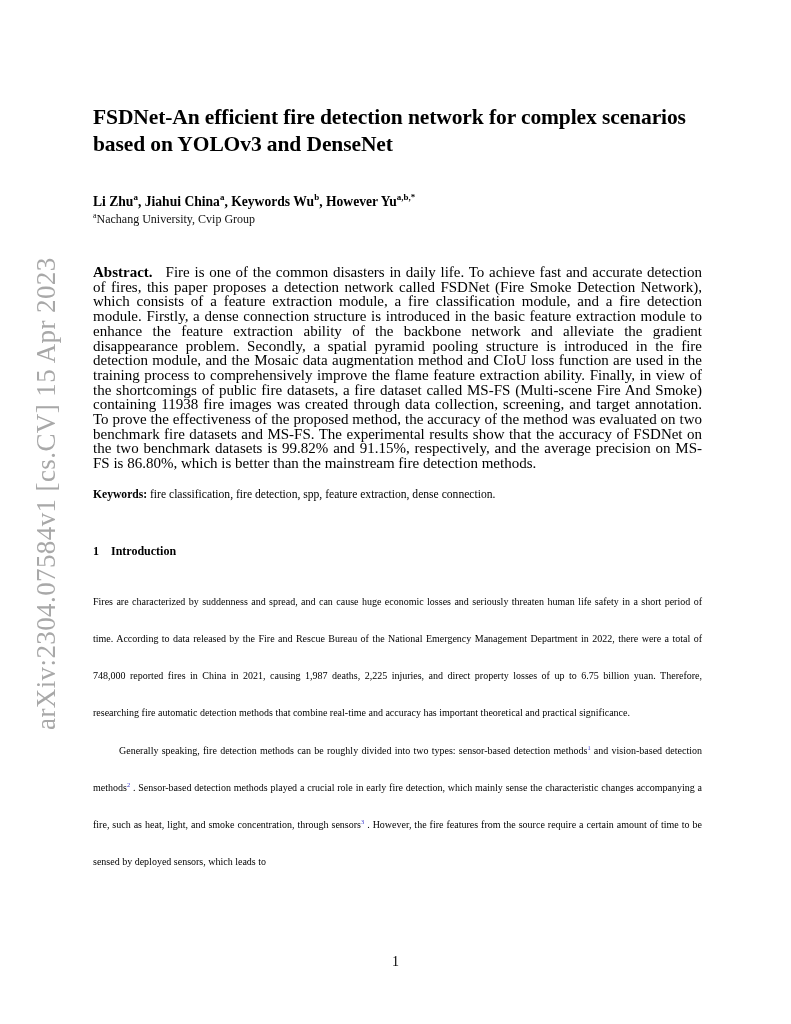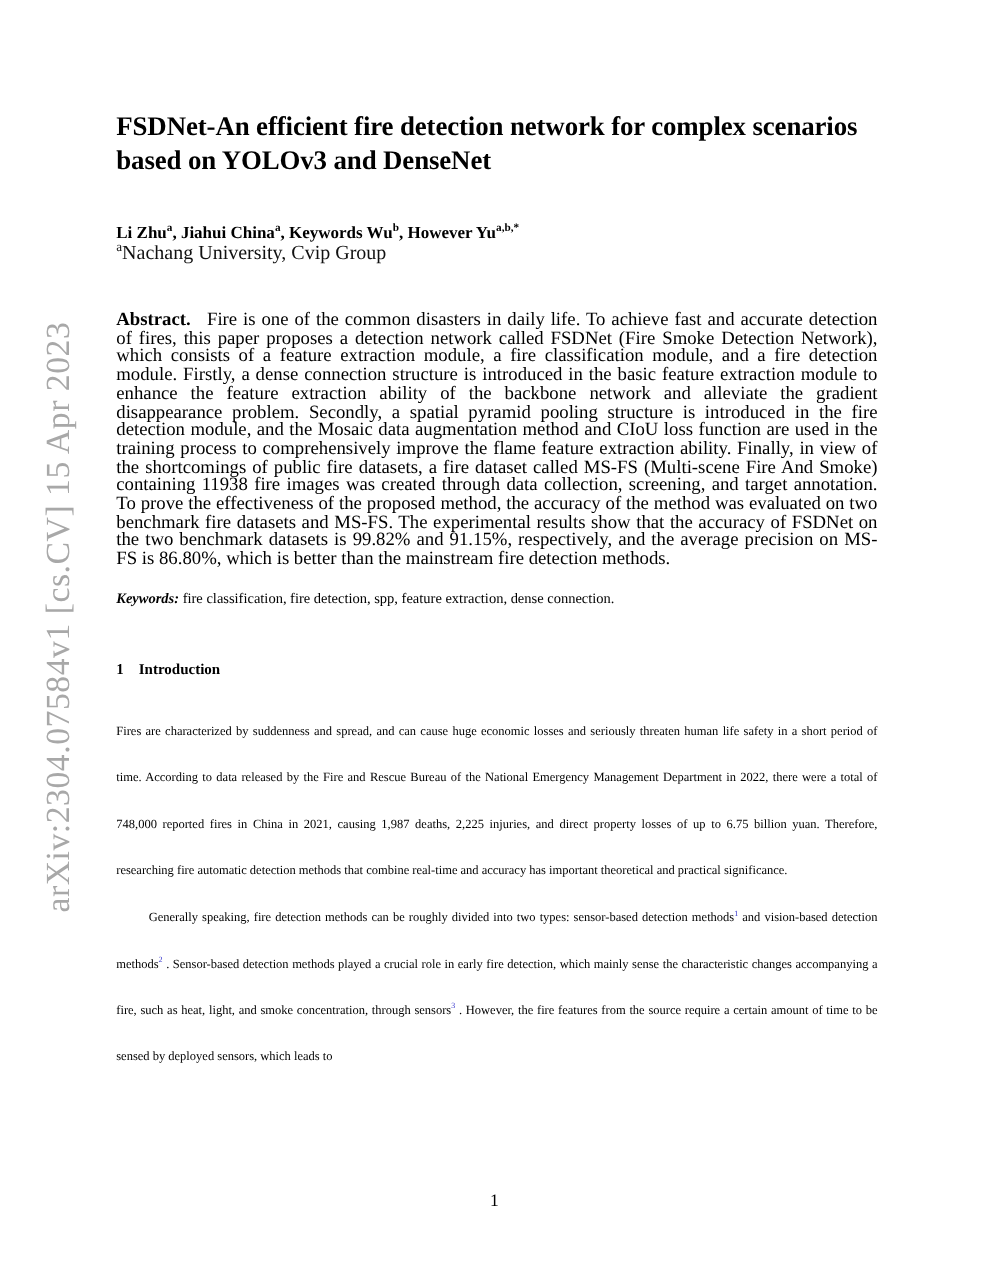--- a/index.html
+++ b/index.html
@@ -40,21 +40,21 @@
     color: #a8a8a8;
     white-space: nowrap;
     line-height: 40px;
     user-select: none;
   }
 
   
   #content {
     position: absolute;
     left: 93px;
-    top: 0;
+    top: 16px;
     width: 609px;
   }
 
   .title {
     font-size: 21.5px;
     font-weight: bold;
     line-height: 27px;
     letter-spacing: -0.1px;
     margin: 0;
     padding-top: 88px;
@@ -63,21 +63,21 @@
 
   .authors {
     font-size: 13.6px;
     font-weight: bold;
     margin: 0;
     padding-top: 35px;
     line-height: 17px;
   }
 
   .affiliation {
-    font-size: 16px;
+    font-size: 12px;
     font-weight: normal;
     margin: 0;
     padding-top: 2px;
     line-height: 14px;
     color: #111;
   }
 
   sup, .sup {
     font-size: 0.66em;
     vertical-align: super;
@@ -109,21 +109,20 @@
 
   .keywords {
     margin: 0;
     padding-top: 16px;
     font-size: 11.6px;
     line-height: 15px;
     text-align: left;
   }
   .keywords .kw-label {
     font-weight: bold;
-    font-style: italic;
   }
 
   .section-heading {
     margin: 0;
     padding-top: 40px;
     font-size: 12px;
     font-weight: bold;
     line-height: 18px;
   }
   .section-heading .sec-num {

